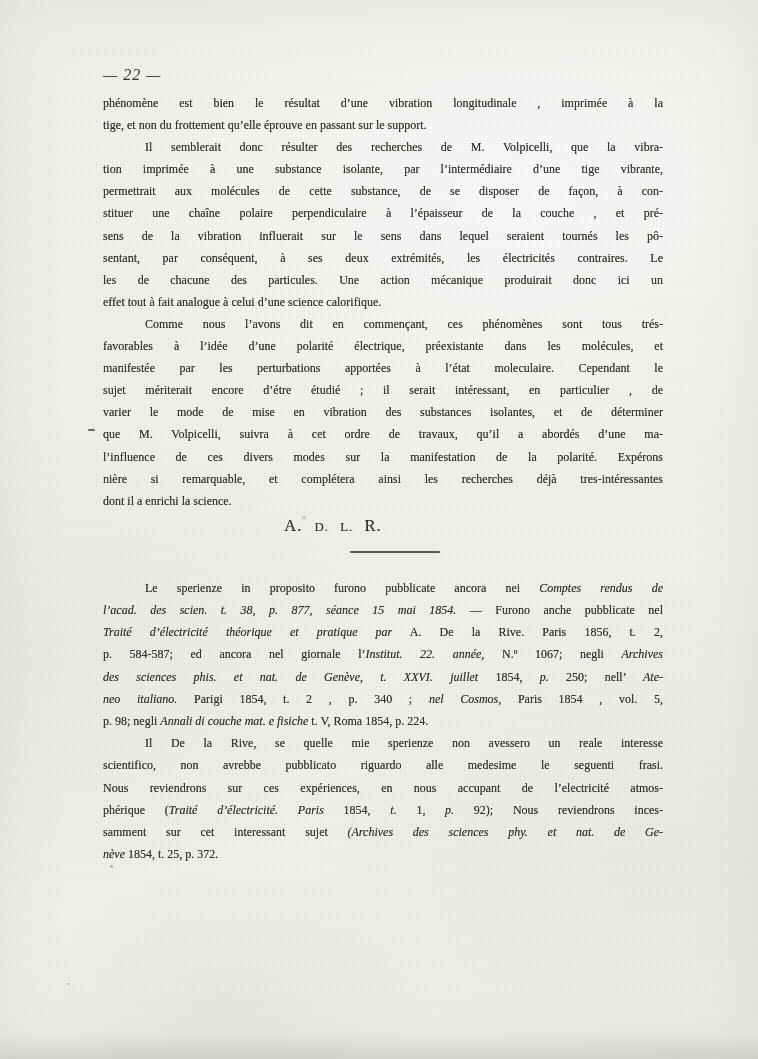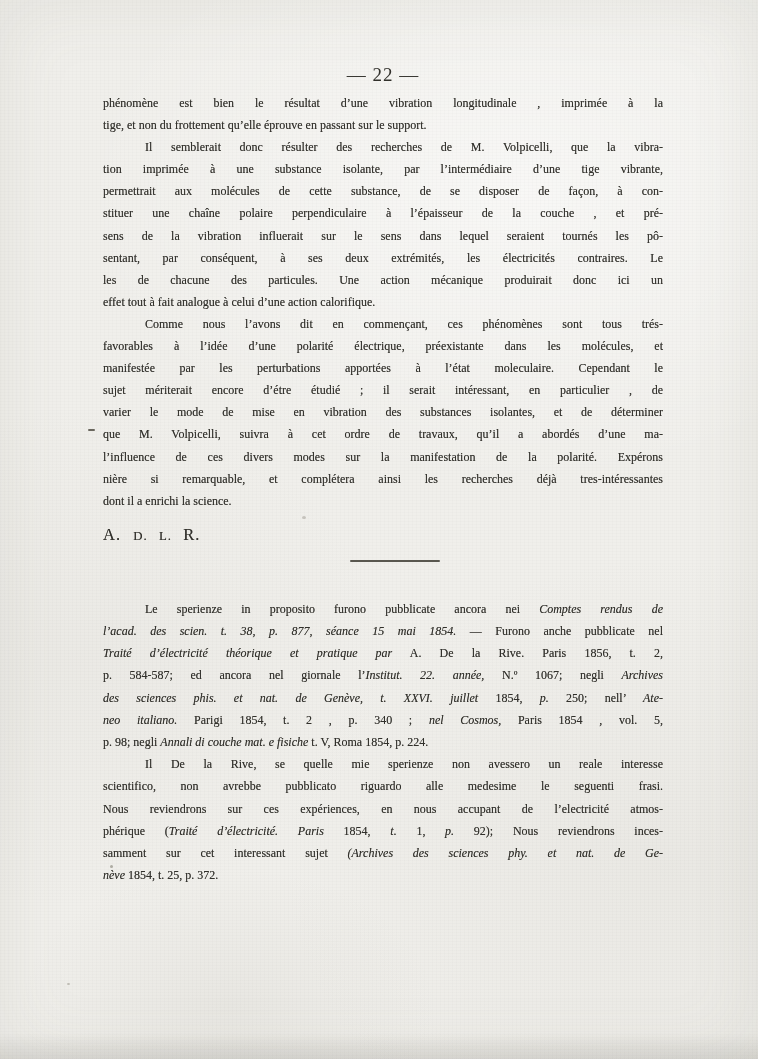--- a/index.html
+++ b/index.html
@@ -23,51 +23,52 @@
     background-image:
       repeating-linear-gradient(0deg, rgba(0,0,0,0.012) 0 1px, transparent 1px 3px),
       repeating-linear-gradient(90deg, rgba(0,0,0,0.010) 0 1px, transparent 1px 4px);
   }
   .bottom-shade{
     position:absolute;left:0;right:0;bottom:0;height:26px;pointer-events:none;
     background:linear-gradient(to bottom, rgba(0,0,0,0), rgba(95,92,85,0.14));
   }
   .page-number{
     position:absolute;top:64px;left:103px;width:560px;height:22px;
-    text-align:center;font-size:19px;line-height:22px;
+    text-align:left;font-size:16px;line-height:22px;
     letter-spacing:1px;
+    font-style:italic;
   }
   .text-col{
     position:absolute;left:103px;top:92px;width:560px;
   }
   .section .line{
     height:22.1px;line-height:22.1px;
     font-size:12px;
     text-align:justify;text-align-last:justify;
     text-shadow:0 0 0.5px rgba(49,48,43,0.55);
     white-space:normal;
   }
   .sec-it .line{height:22.2px;line-height:22.2px;}
   .section .line.last{text-align-last:left;}
   .section .line.first{padding-left:42px;}
   .it{font-style:italic;}
   .sc{font-size:0.78em;}
   .signature{
     height:22.1px;line-height:22.1px;
-    margin-top:12px;
-    text-align:left;padding-right:100px;
+    margin-top:3px;
+    text-align:center;padding-right:100px;
     font-size:16.5px;word-spacing:7px;letter-spacing:1px;
     text-shadow:0 0 0.5px rgba(49,48,43,0.55);
   }
   .rule{
     width:90px;height:2px;background:#59574f;
     margin-top:14px;margin-left:247px;
     border-radius:1px;
   }
-  .sec-it{margin-top:36px;}
+  .sec-it{margin-top:24px;}
   .margin-mark{
     position:absolute;left:88px;top:429px;width:7px;height:2px;
     background:#6a675e;border-radius:1px;
   }
   .speck{position:absolute;border-radius:50%;background:#7a766a;}
   .speck.s1{left:110px;top:865px;width:3px;height:3px;opacity:.55;}
   .speck.s2{left:302px;top:516px;width:4px;height:3px;opacity:.35;}
   .speck.s3{left:67px;top:983px;width:3px;height:2px;opacity:.4;}
 </style>
 </head>
@@ -83,21 +84,21 @@
           <div class="line last"><span>tige, et non du frottement qu’elle éprouve en passant sur le support.</span></div>
         </div>
         <div>
           <div class="line first"><span>Il semblerait donc résulter des recherches de M. Volpicelli, que la vibra-</span></div>
           <div class="line"><span>tion imprimée à une substance isolante, par l’intermédiaire d’une tige vibrante,</span></div>
           <div class="line"><span>permettrait aux molécules de cette substance, de se disposer de façon, à con-</span></div>
           <div class="line"><span>stituer une chaîne polaire perpendiculaire à l’épaisseur de la couche , et pré-</span></div>
           <div class="line"><span>sens de la vibration influerait sur le sens dans lequel seraient tournés les pô-</span></div>
           <div class="line"><span>sentant, par conséquent, à ses deux extrémités, les électricités contraires. Le</span></div>
           <div class="line"><span>les de chacune des particules. Une action mécanique produirait donc ici un</span></div>
-          <div class="line last"><span>effet tout à fait analogue à celui d’une action calorifique.</span></div>
+          <div class="line last"><span>effet tout à fait analogue à celui d’une science calorifique.</span></div>
         </div>
         <div>
           <div class="line first"><span>Comme nous l’avons dit en commençant, ces phénomènes sont tous trés-</span></div>
           <div class="line"><span>favorables à l’idée d’une polarité électrique, préexistante dans les molécules, et</span></div>
           <div class="line"><span>manifestée par les perturbations apportées à l’état moleculaire. Cependant le</span></div>
           <div class="line"><span>sujet mériterait encore d’étre étudié ; il serait intéressant, en particulier , de</span></div>
           <div class="line"><span>varier le mode de mise en vibration des substances isolantes, et de déterminer</span></div>
           <div class="line"><span>que M. Volpicelli, suivra à cet ordre de travaux, qu’il a abordés d’une ma-</span></div>
           <div class="line"><span>l’influence de ces divers modes sur la manifestation de la polarité. Expérons</span></div>
           <div class="line"><span>nière si remarquable, et complétera ainsi les recherches déjà tres-intéressantes</span></div>

